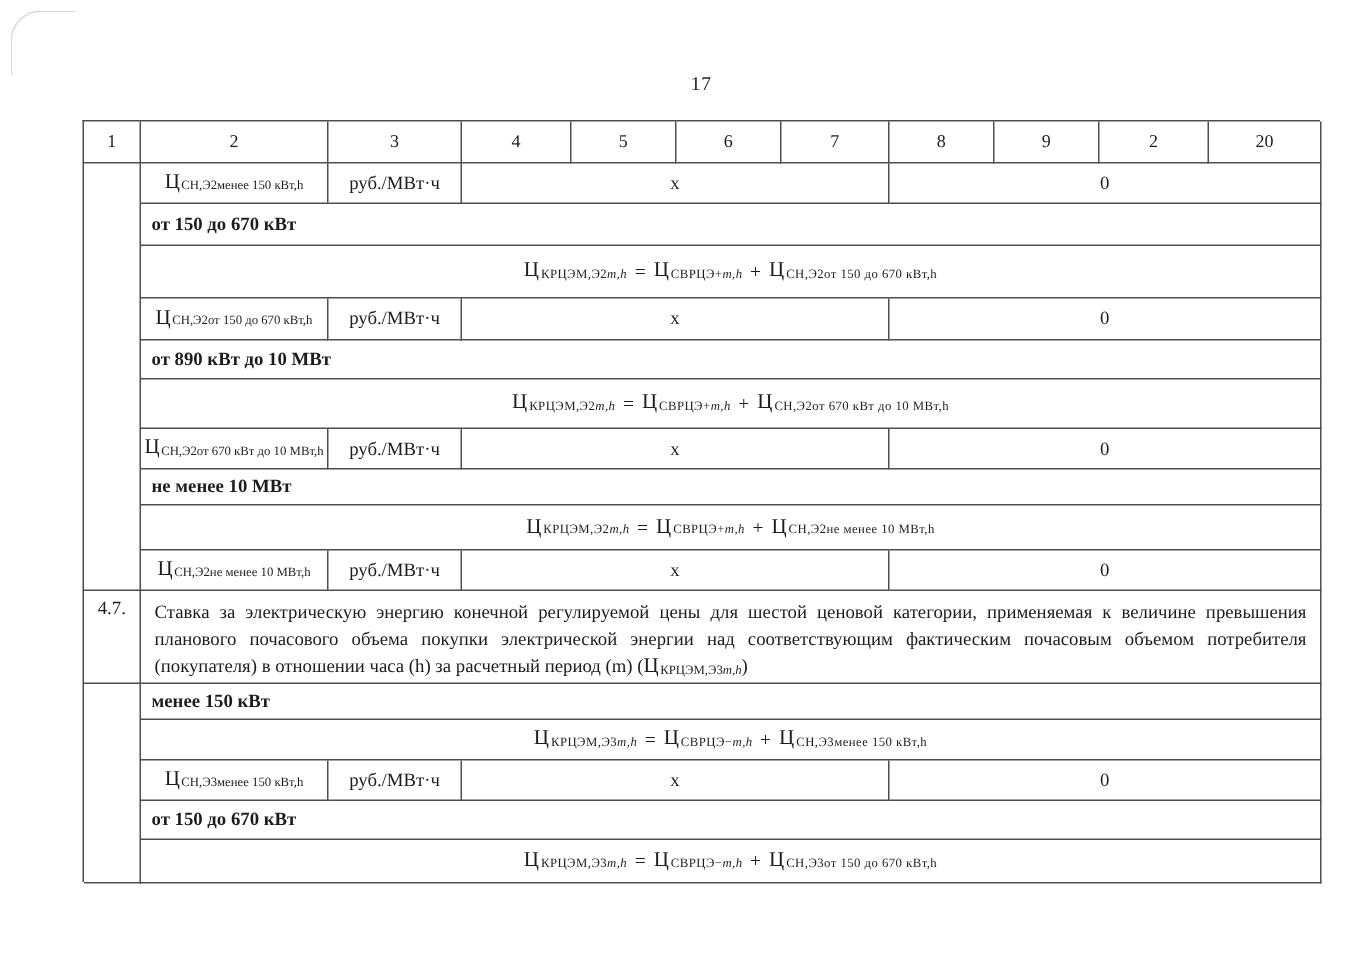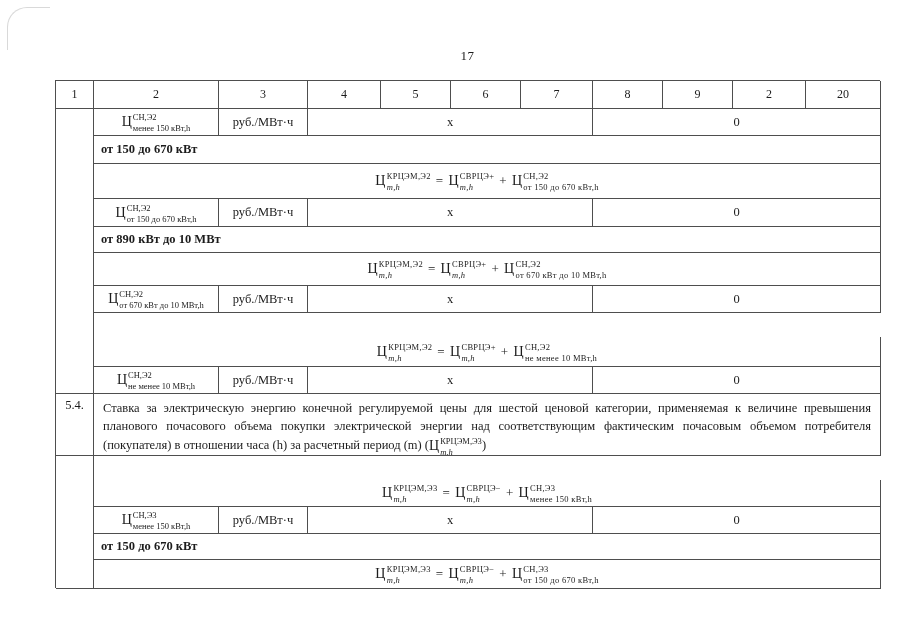--- a/index.html
+++ b/index.html
@@ -29,21 +29,21 @@
     border-right:1px solid #4e4e4e;border-bottom:1px solid #4e4e4e;
     display:flex;align-items:center;justify-content:center;
     box-sizing:border-box;padding:1px 3px;overflow:hidden;
   }
   .cell.left{justify-content:flex-start;padding-left:7px;font-weight:bold;}
   .cell.top{align-items:flex-start;padding-top:4px;}
   .hdr{font-size:12px;}
   
   .term{display:inline-flex;align-items:center;white-space:nowrap;}
   .tbase{font-size:14px;line-height:1;}
-  .tss{display:inline-flex;flex-direction:column;justify-content:center;
+  .tss{display:inline-flex;flex-direction:row;justify-content:center;
        font-size:8.5px;line-height:1.25;text-align:left;margin-left:1px;
        transform:translateY(1px);}
   .tsub.it, .tsub .it{font-style:italic;}
   .fx{letter-spacing:.3px;}
   .fx .op{margin:0 5px;font-size:13px;}
   .para{
     display:block;text-align:justify;line-height:18px;font-size:12.5px;
     padding:5px 9px 2px 9px;
   }
   .para .term{vertical-align:middle;}
@@ -160,20 +160,21 @@
         <span class="tss">
           <span class="tsup">СН,Э2</span>
           <span class="tsub">от 670 кВт до 10 МВт,h</span>
         </span>
       </span>
   </div>
   <div class="cell" style="grid-row:8;grid-column:3">руб./МВт·ч</div>
   <div class="cell" style="grid-row:8;grid-column:4 / span 4">х</div>
   <div class="cell" style="grid-row:8;grid-column:8 / span 4">0</div>
 
+  <div class="cell left" style="grid-row:9;grid-column:2 / span 10">не менее 10 МВт</div>
 
   <div class="cell fx" style="grid-row:10;grid-column:2 / span 10">
     <span class="term">
         <span class="tbase">Ц</span>
         <span class="tss">
           <span class="tsup">КРЦЭМ,Э2</span>
           <span class="tsub it">m,h</span>
         </span>
       </span>
     <span class="op">=</span>
@@ -200,33 +201,34 @@
         <span class="tss">
           <span class="tsup">СН,Э2</span>
           <span class="tsub">не менее 10 МВт,h</span>
         </span>
       </span>
   </div>
   <div class="cell" style="grid-row:11;grid-column:3">руб./МВт·ч</div>
   <div class="cell" style="grid-row:11;grid-column:4 / span 4">х</div>
   <div class="cell" style="grid-row:11;grid-column:8 / span 4">0</div>
 
-  <div class="cell top secnum" style="grid-row:12;grid-column:1">5.4.</div>
+  <div class="cell top secnum" style="grid-row:12;grid-column:1">4.7.</div>
   <div class="cell top" style="grid-row:12;grid-column:2 / span 10;padding:0">
     <span class="para"><span>Ставка за электрическую энергию конечной регулируемой цены для шестой ценовой категории, применяемая к величине превышения планового почасового объема покупки электрической энергии над соответствующим фактическим почасовым объемом потребителя (покупателя) в отношении часа (h) за расчетный период (m) (</span><span class="term">
           <span class="tbase">Ц</span>
           <span class="tss">
             <span class="tsup">КРЦЭМ,Э3</span>
             <span class="tsub it">m,h</span>
           </span>
         </span><span>)</span></span>
   </div>
 
   <div class="cell" style="grid-column:1;grid-row:13 / span 5"></div>
 
+  <div class="cell left" style="grid-row:13;grid-column:2 / span 10">менее 150 кВт</div>
 
   <div class="cell fx" style="grid-row:14;grid-column:2 / span 10">
     <span class="term">
         <span class="tbase">Ц</span>
         <span class="tss">
           <span class="tsup">КРЦЭМ,Э3</span>
           <span class="tsub it">m,h</span>
         </span>
       </span>
     <span class="op">=</span>

